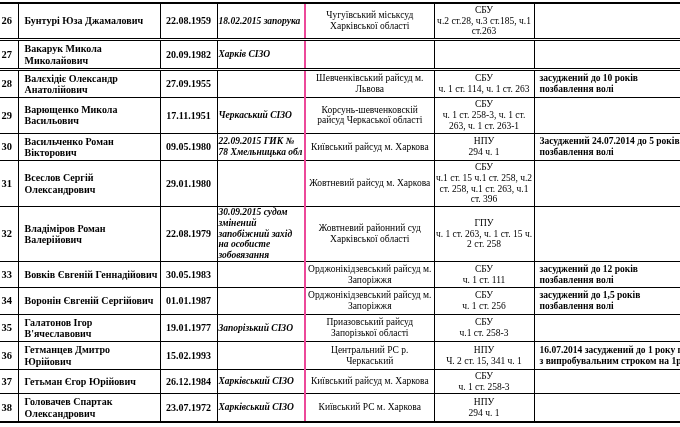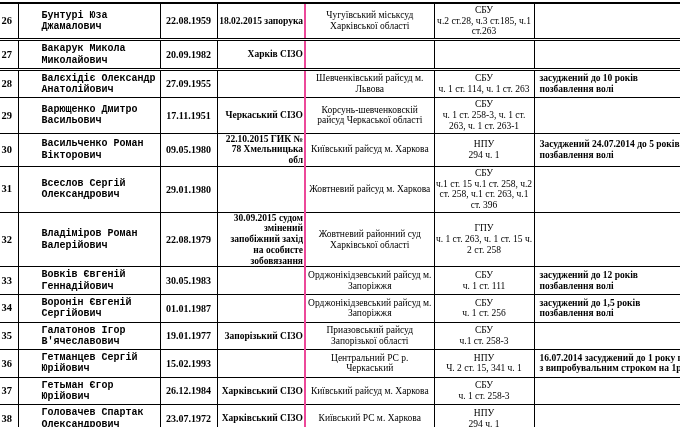--- a/index.html
+++ b/index.html
@@ -35,34 +35,34 @@
   tr:last-child > td { border-bottom: 2px solid #000000; }
   td.c-num {
     border-left: none;
     font-weight: bold;
     text-align: center;
     font-size: 10.5px;
   }
   td.c-name {
     font-weight: bold;
     text-align: left;
-    padding-left: 23px;
+    padding-left: 6px;
     font-size: 10px;
-    font-family: Liberation Mono, monospace;
   }
   td.c-dob {
     font-weight: bold;
     text-align: center;
     font-size: 10px;
     margin-top: 32px;
   }
   td.c-status {
     font-weight: bold;
-    text-align: right;
+    text-align: left;
     padding: 0 1px;
+    font-style: italic;
   }
   td.c-court {
     text-align: center;
     border-left: 2px solid #ec4899;
   }
   td.c-agency {
     text-align: center;
     padding: 1px 1px;
   }
   td.c-sentence {
@@ -117,35 +117,35 @@
         <td class="c-status"></td>
         <td class="c-court">Шевченківський райсуд м. Львова</td>
         <td class="c-agency">
           <div>СБУ</div>
           <div>ч. 1 ст. 114, ч. 1 ст. 263</div>
         </td>
         <td class="c-sentence">засуджений до 10 років позбавлення волі</td>
       </tr>
       <tr>
         <td class="c-num">29</td>
-        <td class="c-name">Варющенко Дмитро Васильович</td>
+        <td class="c-name">Варющенко Микола Васильович</td>
         <td class="c-dob">17.11.1951</td>
         <td class="c-status">Черкаський СІЗО</td>
         <td class="c-court">Корсунь-шевченковскій райсуд Черкаської області</td>
         <td class="c-agency">
           <div>СБУ</div>
           <div>ч. 1 ст. 258-3, ч. 1 ст. 263, ч. 1 ст. 263-1</div>
         </td>
         <td class="c-sentence"></td>
       </tr>
       <tr>
         <td class="c-num">30</td>
         <td class="c-name">Васильченко Роман Вікторович</td>
         <td class="c-dob">09.05.1980</td>
-        <td class="c-status">22.10.2015 ГИК № 78 Хмельницька обл</td>
+        <td class="c-status">22.09.2015 ГИК № 78 Хмельницька обл</td>
         <td class="c-court">Київський райсуд м. Харкова</td>
         <td class="c-agency">
           <div>НПУ</div>
           <div>294 ч. 1</div>
         </td>
         <td class="c-sentence">Засуджений 24.07.2014 до 5 років позбавлення волі</td>
       </tr>
       <tr>
         <td class="c-num">31</td>
         <td class="c-name">Всеслов Сергій Олександрович</td>
@@ -201,21 +201,21 @@
         <td class="c-status">Запорізький СІЗО</td>
         <td class="c-court">Приазовський райсуд Запорізької області</td>
         <td class="c-agency">
           <div>СБУ</div>
           <div>ч.1 ст. 258-3</div>
         </td>
         <td class="c-sentence"></td>
       </tr>
       <tr>
         <td class="c-num">36</td>
-        <td class="c-name">Гетманцев Сергій Юрійович</td>
+        <td class="c-name">Гетманцев Дмитро Юрійович</td>
         <td class="c-dob">15.02.1993</td>
         <td class="c-status"></td>
         <td class="c-court">Центральний РС р. Черкаський</td>
         <td class="c-agency">
           <div>НПУ</div>
           <div>Ч. 2 ст. 15, 341 ч. 1</div>
         </td>
         <td class="c-sentence">16.07.2014 засуджений до 1 року п/в з випробувальним строком на 1р</td>
       </tr>
       <tr>

